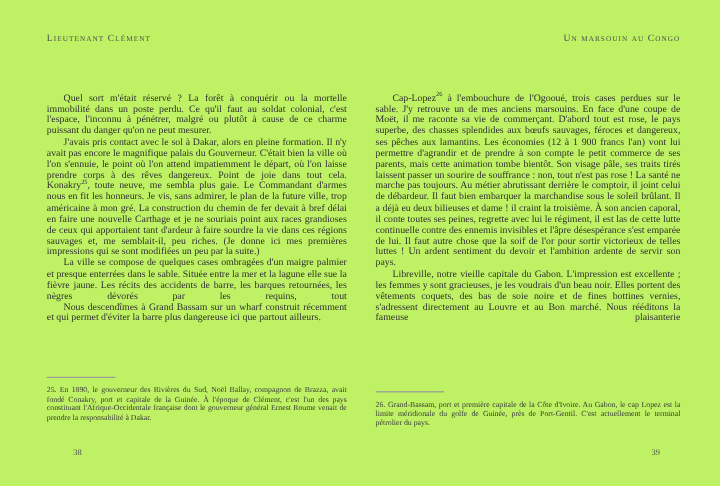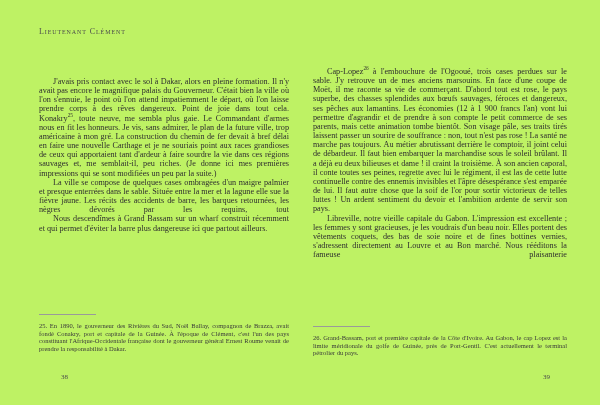--- a/index.html
+++ b/index.html
@@ -66,34 +66,36 @@
   .pagenum.pn-right { left:543px; }
 </style>
 </head>
 <body>
 
 <div class="spread">
 
   <div class="page left">
     <div class="running-header rh-left">Lieutenant Clément</div>
     <div class="body-text">
+        <p class="para indent">Quel sort m'était réservé ? La forêt à conquérir ou la mortelle immobilité dans un poste perdu. Ce qu'il faut au soldat colonial, c'est l'espace, l'inconnu à pénétrer, malgré ou plutôt à cause de ce charme puissant du danger qu'on ne peut mesurer.</p>
         <p class="para indent">J'avais pris contact avec le sol à Dakar, alors en pleine formation. Il n'y avait pas encore le magnifique palais du Gouverneur. C'était bien la ville où l'on s'ennuie, le point où l'on attend impatiemment le départ, où l'on laisse prendre corps à des rêves dangereux. Point de joie dans tout cela. Konakry<sup class="fn-ref">25</sup>, toute neuve, me sembla plus gaie. Le Commandant d'armes nous en fit les honneurs. Je vis, sans admirer, le plan de la future ville, trop américaine à mon gré. La construction du chemin de fer devait à bref délai en faire une nouvelle Carthage et je ne souriais point aux races grandioses de ceux qui apportaient tant d'ardeur à faire sourdre la vie dans ces régions sauvages et, me semblait-il, peu riches. (Je donne ici mes premières impressions qui se sont modifiées un peu par la suite.)</p>
         <p class="para indent jlast">La ville se compose de quelques cases ombragées d'un maigre palmier et presque enterrées dans le sable. Située entre la mer et la lagune elle sue la fièvre jaune. Les récits des accidents de barre, les barques retournées, les nègres dévorés par les requins, tout</p>
         <p class="para indent">Nous descendîmes à Grand Bassam sur un wharf construit récemment et qui permet d'éviter la barre plus dangereuse ici que partout ailleurs.</p>
       </div>
   </div>
 
   <div class="footnote fn-left">
     <div class="fn-rule"></div>
     <p class="fn-text">25. En 1890, le gouverneur des Rivières du Sud, Noël Ballay, compagnon de Brazza, avait fondé Conakry, port et capitale de la Guinée. À l'époque de Clément, c'est l'un des pays constituant l'Afrique-Occidentale française dont le gouverneur général Ernest Roume venait de prendre la responsabilité à Dakar.</p>
   </div>
 
   <div class="pagenum pn-left">38</div>
 
   <div class="page right">
+    <div class="running-header rh-right">Un marsouin au Congo</div>
     <div class="body-text">
         <p class="para indent">Cap-Lopez<sup class="fn-ref">26</sup> à l'embouchure de l'Ogooué, trois cases perdues sur le sable. J'y retrouve un de mes anciens marsouins. En face d'une coupe de Moët, il me raconte sa vie de commerçant. D'abord tout est rose, le pays superbe, des chasses splendides aux bœufs sauvages, féroces et dangereux, ses pêches aux lamantins. Les économies (12 à 1 900 francs l'an) vont lui permettre d'agrandir et de prendre à son compte le petit commerce de ses parents, mais cette animation tombe bientôt. Son visage pâle, ses traits tirés laissent passer un sourire de souffrance : non, tout n'est pas rose ! La santé ne marche pas toujours. Au métier abrutissant derrière le comptoir, il joint celui de débardeur. Il faut bien embarquer la marchandise sous le soleil brûlant. Il a déjà eu deux bilieuses et dame ! il craint la troisième. À son ancien caporal, il conte toutes ses peines, regrette avec lui le régiment, il est las de cette lutte continuelle contre des ennemis invisibles et l'âpre désespérance s'est emparée de lui. Il faut autre chose que la soif de l'or pour sortir victorieux de telles luttes ! Un ardent sentiment du devoir et l'ambition ardente de servir son pays.</p>
         <p class="para indent jlast">Libreville, notre vieille capitale du Gabon. L'impression est excellente ; les femmes y sont gracieuses, je les voudrais d'un beau noir. Elles portent des vêtements coquets, des bas de soie noire et de fines bottines vernies, s'adressent directement au Louvre et au Bon marché. Nous rééditons la fameuse plaisanterie</p>
       </div>
   </div>
 
   <div class="footnote fn-right">
     <div class="fn-rule"></div>
     <p class="fn-text">26. Grand-Bassam, port et première capitale de la Côte d'Ivoire. Au Gabon, le cap Lopez est la limite méridionale du golfe de Guinée, près de Port-Gentil. C'est actuellement le terminal pétrolier du pays.</p>
   </div>

